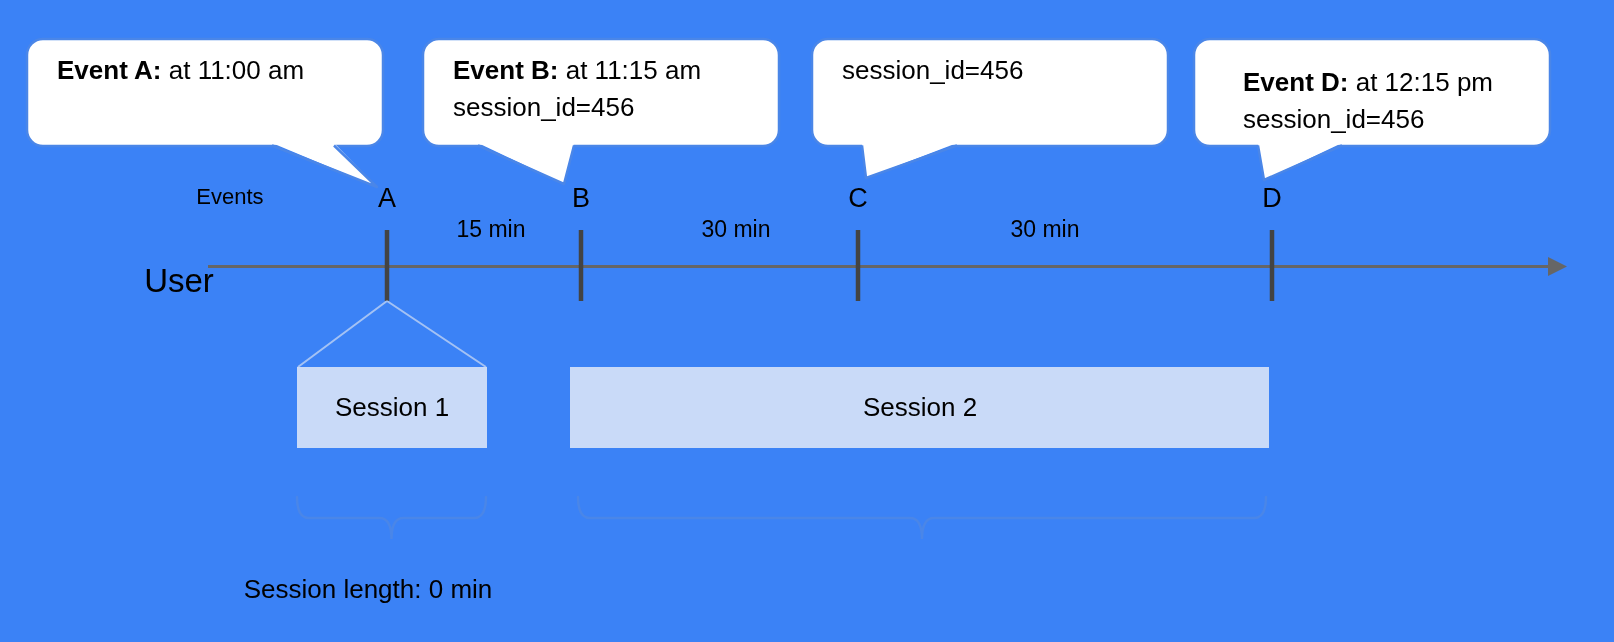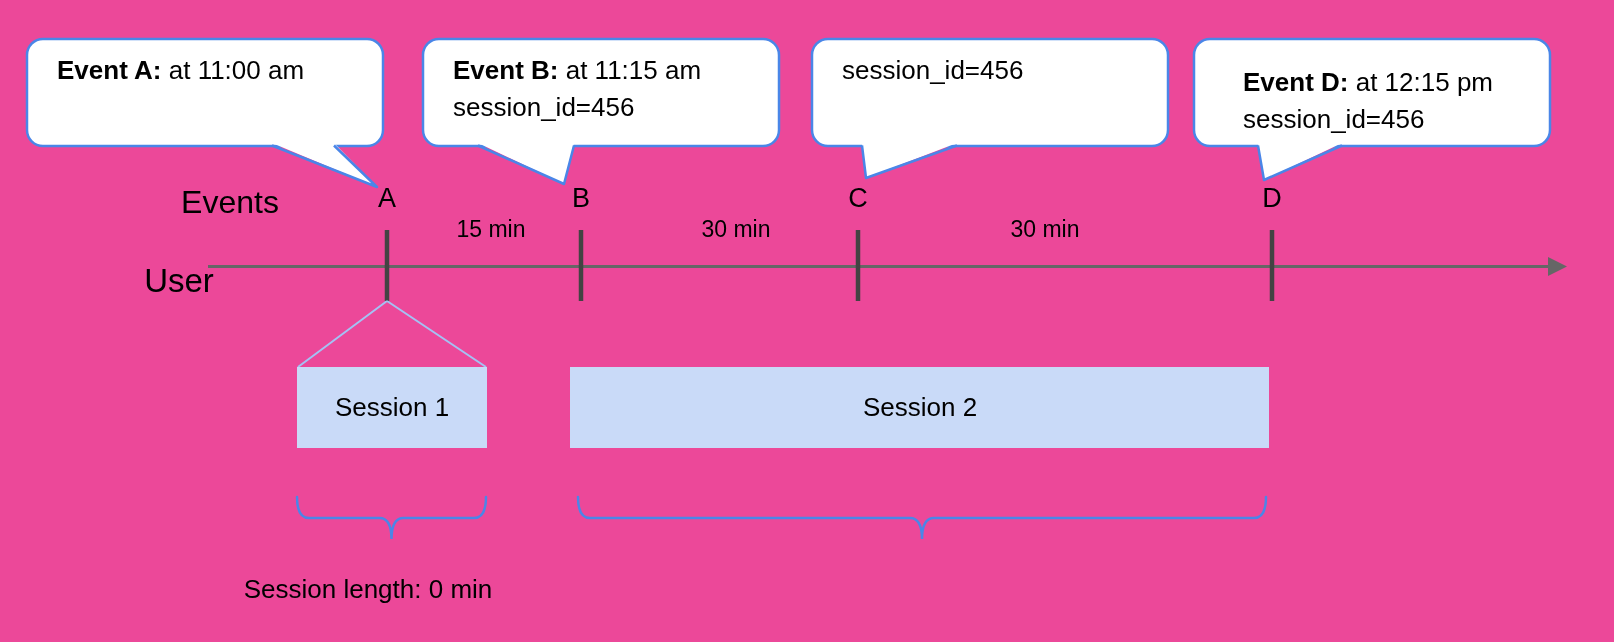--- a/index.html
+++ b/index.html
@@ -1,25 +1,25 @@
 <!DOCTYPE html>
 <html><head>
 <meta charset="utf-8">
 <style>
   html,body{margin:0;padding:0;background:#ffffff;}
   .canvas{
-    position:relative;width:1614px;height:642px;background:#ec4899;
+    position:relative;width:1614px;height:642px;background:#3b82f6;
     font-family:"Liberation Sans",sans-serif;color:#000;overflow:hidden;
   }
   svg.layer{position:absolute;left:0;top:0;z-index:1;}
   .txt{position:absolute;z-index:3;white-space:nowrap;}
   .ctr{transform:translateX(-50%);}
   .callout-text{font-size:26px;line-height:37px;z-index:3;}
   .callout-text b{font-weight:700;}
-  .axis-label{font-size:32px;}
+  .axis-label{font-size:22px;}
   .user-label{font-size:33px;}
   .mark-label{font-size:27px;}
   .interval-label{font-size:23px;}
   .session-name{font-size:26px;line-height:81px;}
   .session-length{font-size:26px;}
 </style>
 </head>
 <body>
 
 <div class="canvas">

